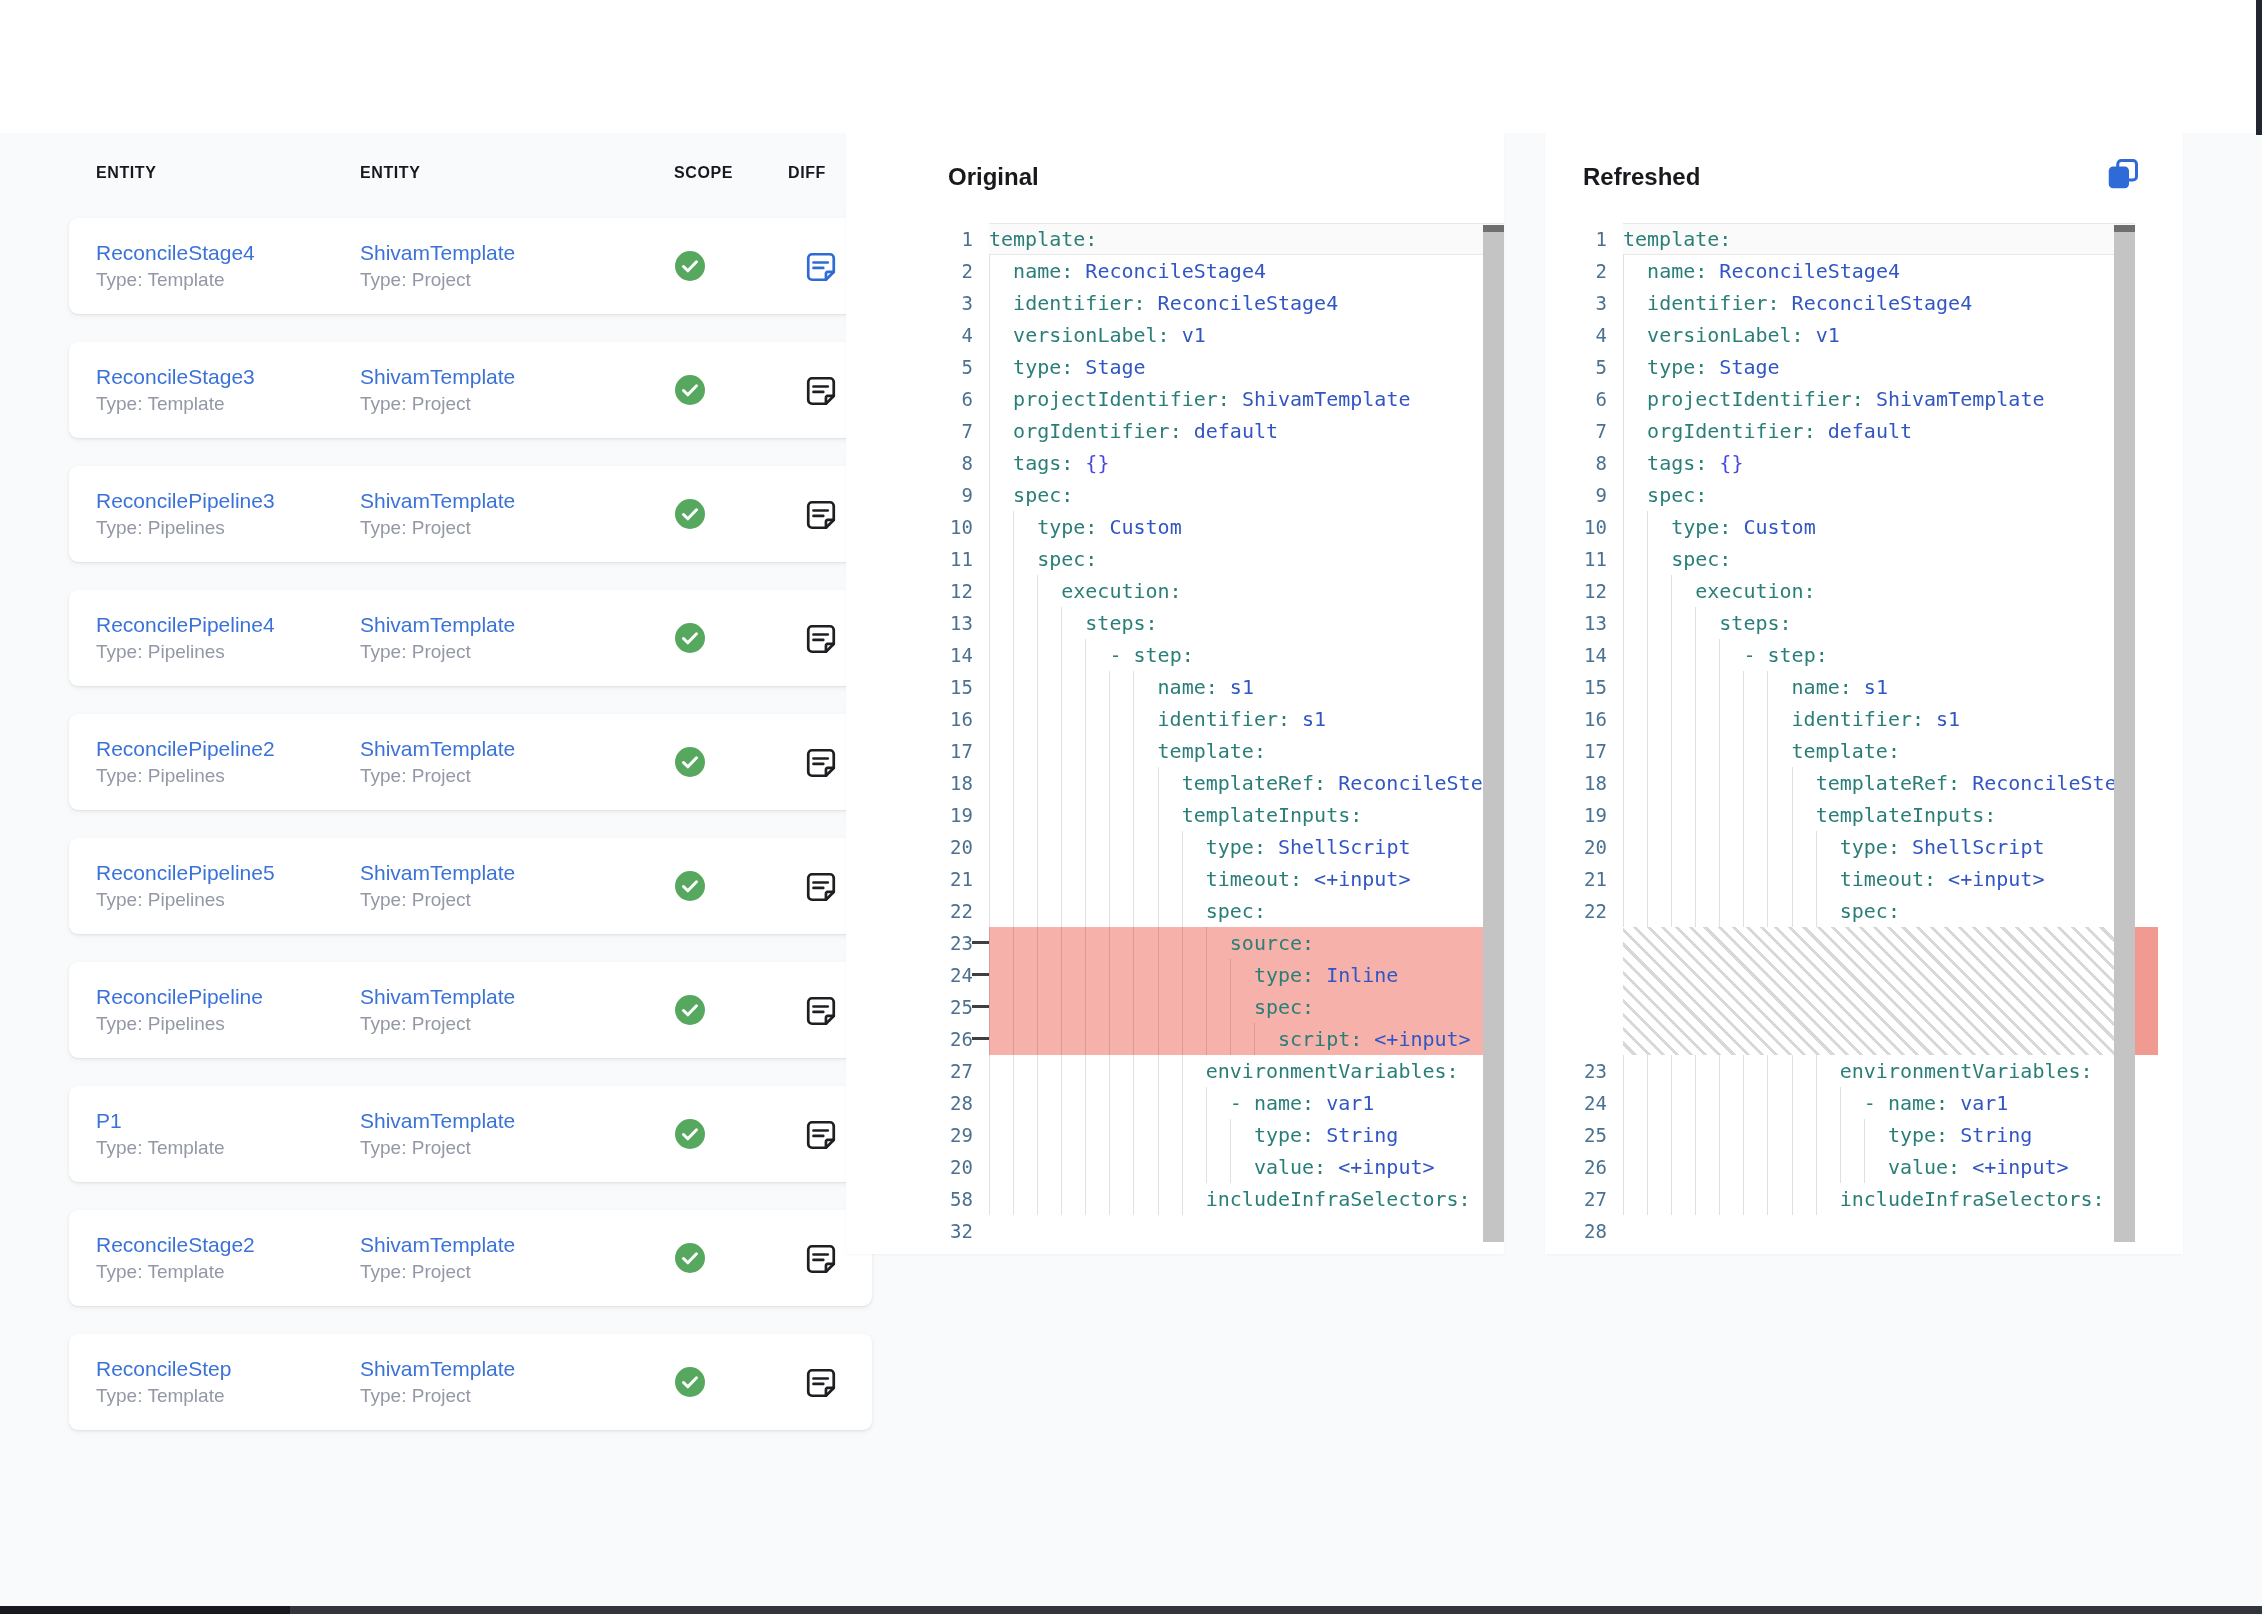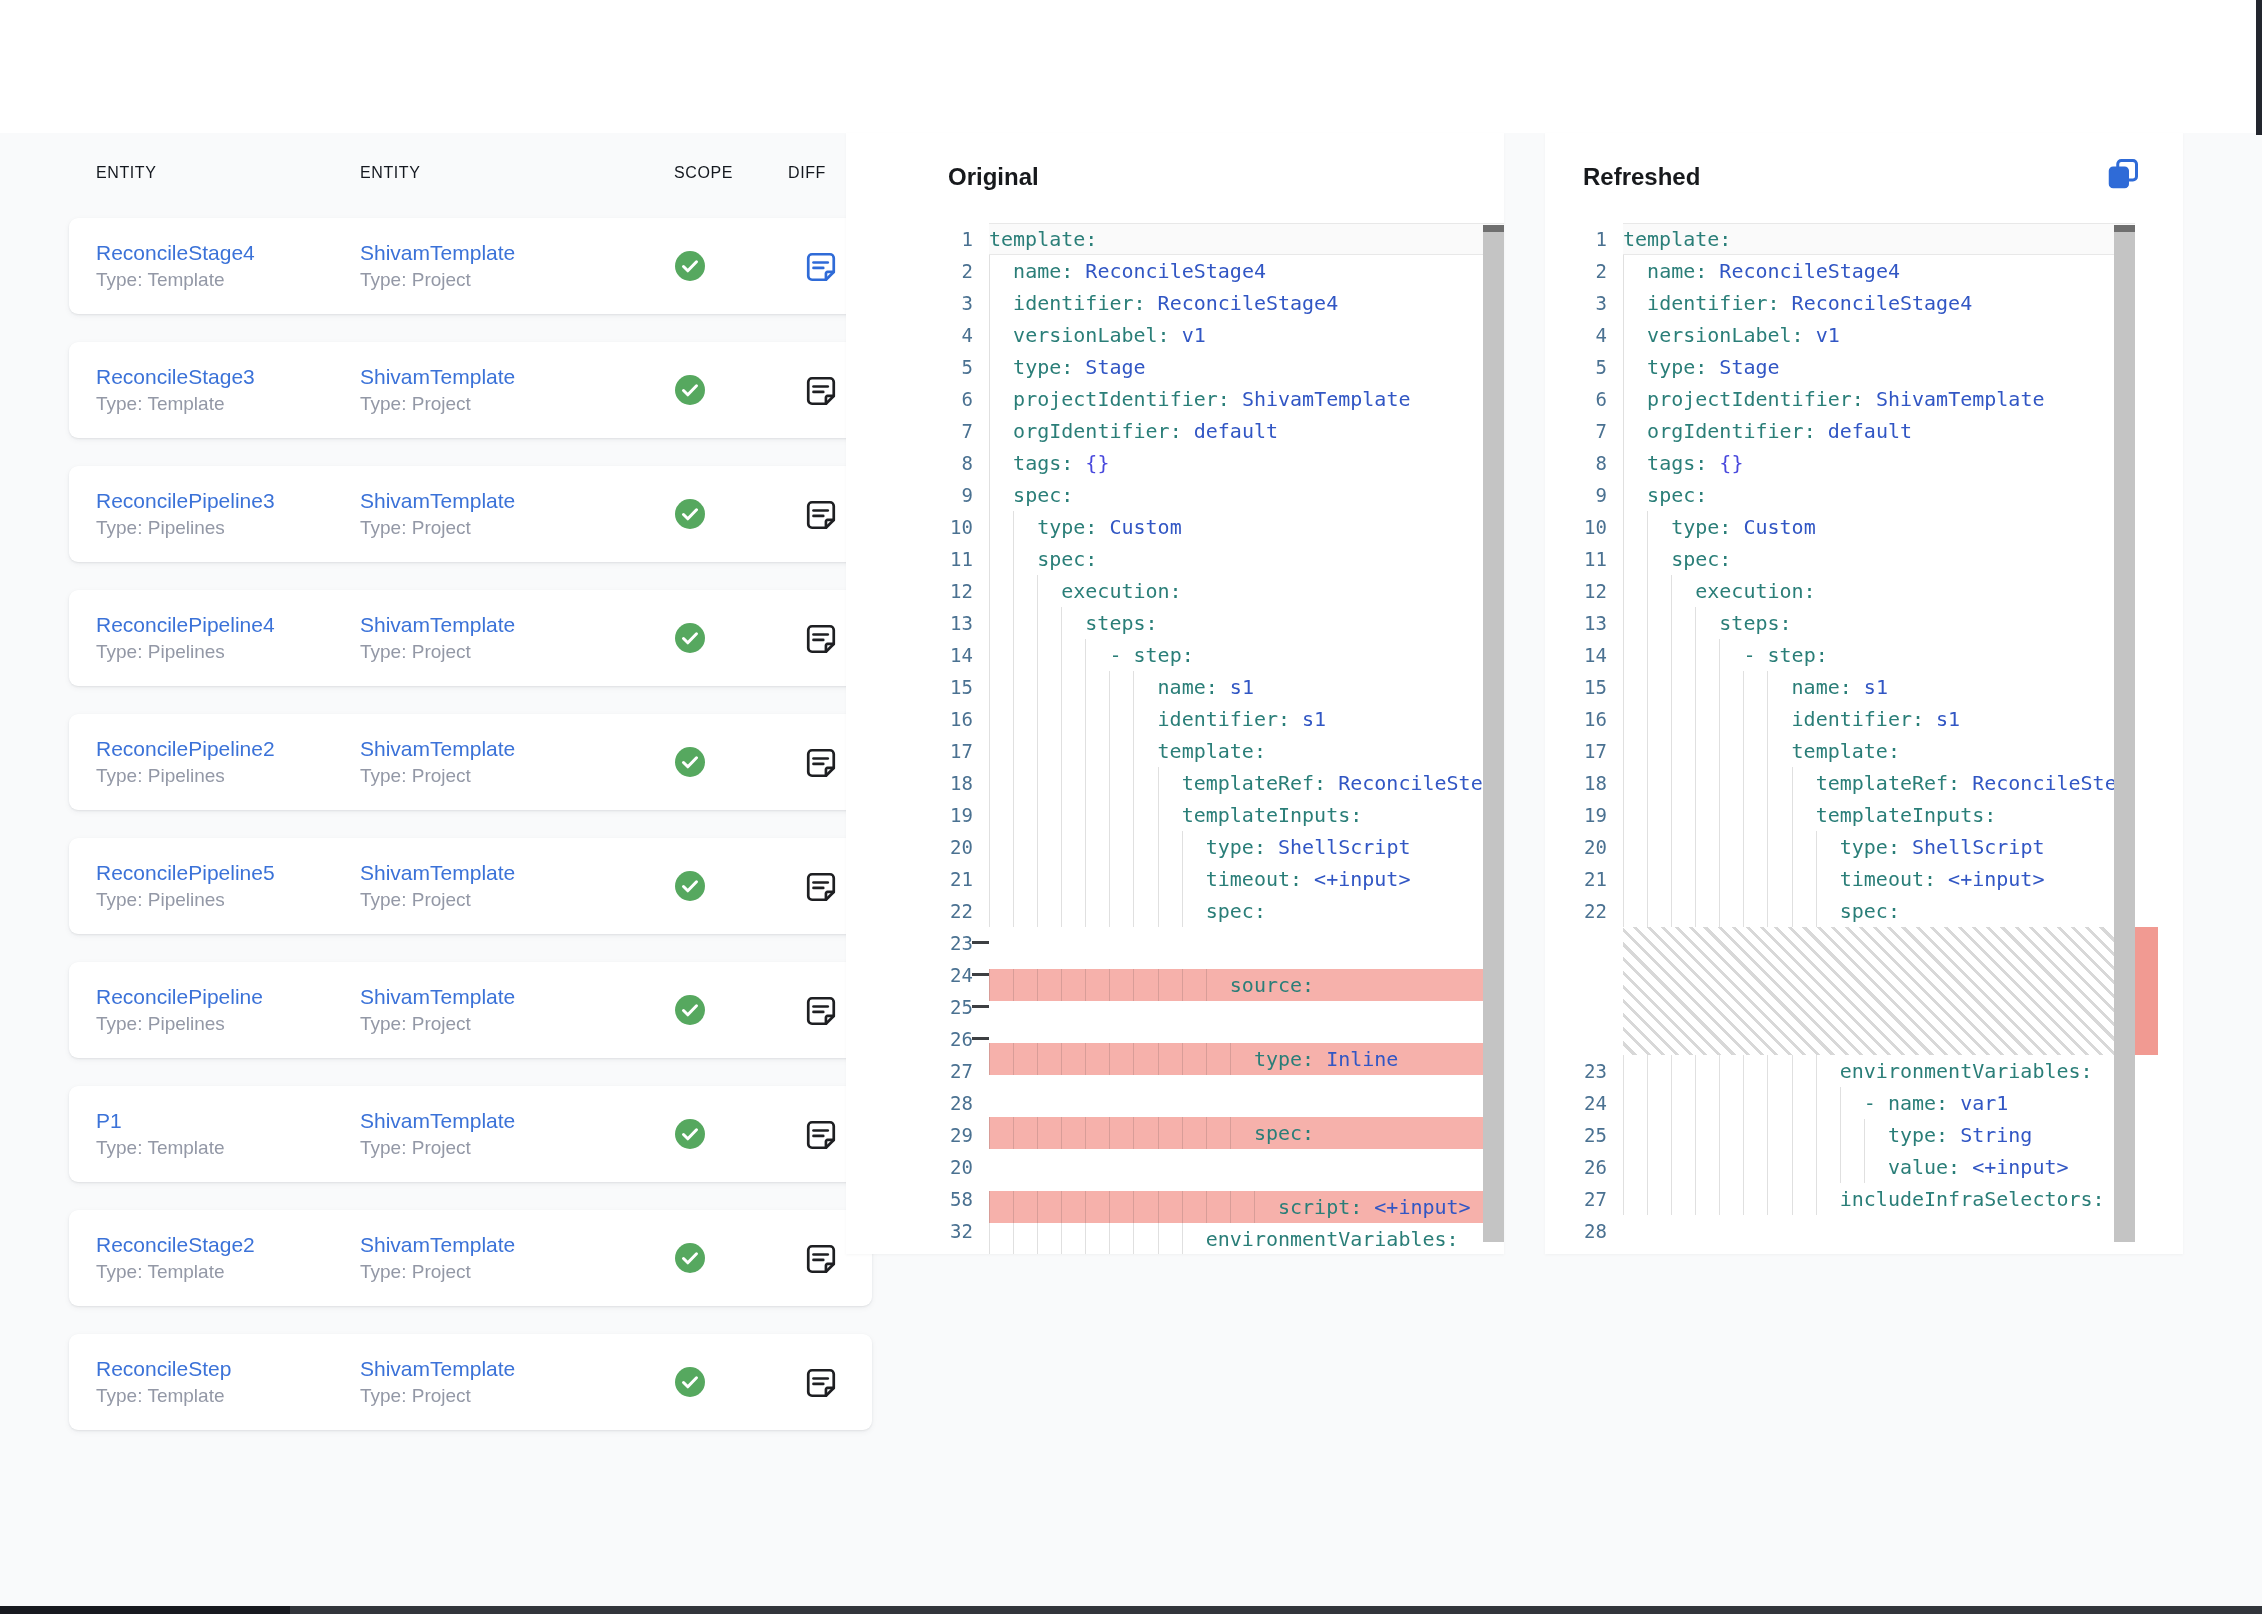--- a/index.html
+++ b/index.html
@@ -11,21 +11,21 @@
   .hdr .refresh{position:absolute;left:75px;top:48px;width:34px;height:34px;}
   .hdr h1{position:absolute;left:120px;top:50px;margin:0;font-size:28px;font-weight:700;color:#15181d;letter-spacing:.2px;}
   .closebtn{position:absolute;left:2176px;top:38px;width:44px;height:44px;background:none;border:none;cursor:pointer;padding:0;}
 
   
   .content{position:absolute;left:0;top:133px;right:0;bottom:8px;background:#f9fafb;}
 
   
   .list{position:absolute;left:69px;top:0;width:803px;}
   .cols{position:relative;height:85px;}
-  .cols span{position:absolute;top:31px;font-size:16px;font-weight:400;color:#14181f;letter-spacing:.6px;}
+  .cols span{position:absolute;top:31px;font-size:16px;font-weight:700;color:#14181f;letter-spacing:.6px;}
   .col-entity{left:27px;} .col-scope{left:291px;} .col-status{left:605px;} .col-diff{left:719px;}
   .rows{display:flex;flex-direction:column;gap:28px;}
   .row{position:relative;height:96px;background:#fff;border-radius:9px;
        box-shadow:0 1px 2px rgba(30,41,59,.09),0 2px 6px rgba(30,41,59,.05);}
   .cell{position:absolute;top:50%;transform:translateY(-50%);}
   .cell-entity{left:27px;} .cell-scope{left:291px;}
   .link{font-size:21px;color:#3b72d8;font-weight:500;cursor:pointer;}
   .sub{font-size:19px;color:#9398a6;margin-top:4px;}
   .badge{position:absolute;left:606px;top:33px;width:30px;height:30px;}
   .diffbtn{position:absolute;left:734px;top:31px;width:36px;height:36px;background:none;border:none;padding:0;cursor:pointer;color:#1e1f22;}
@@ -43,21 +43,21 @@
           font-family:"DejaVu Sans Mono",monospace;}
   .orig .editor{left:69px;width:589px;}
   .refr .editor{left:0;width:590px;}
   .gutter{flex:none;text-align:right;color:#4a7191;font-size:19px;}
   .lnrow{height:32px;line-height:32px;position:relative;padding-right:16px;box-sizing:border-box;}
   .lnrow.del::after{content:"";position:absolute;right:0;top:14px;width:17px;height:3px;background:#3d3f42;}
   .lnspace{height:128px;}
   .code{flex:1 1 auto;position:relative;font-size:20px;min-width:0;}
   .crow{height:32px;line-height:32px;white-space:pre;position:relative;overflow:hidden;}
   .crow.cur{background:#fafafa;box-shadow:inset 0 1px 0 #e8e8e8,inset 0 -1px 0 #e8e8e8;}
-  .crow.del{background:#f6b1ab;margin-top:42px;}
+  .crow.del{background:#f6b1ab;}
   .g{position:absolute;top:0;bottom:0;width:1px;background:rgba(50,50,50,.15);}
   .ck{color:#2a7e78;} .cv{color:#3156c4;} .cv.br{color:#4848dd;}
   .hatch{width:100%;background:repeating-linear-gradient(45deg,#ffffff 0 7px,#d8d8d8 7px 10px);}
   .vscroll{position:absolute;top:2px;right:0;width:21px;bottom:12px;background:#c4c4c4;}
   .vscroll::before{content:"";position:absolute;left:0;right:0;top:0;height:7px;background:#6f6f6f;}
   .ruler-del{position:absolute;left:590px;top:794px;width:23px;height:128px;background:#f19a92;}
 
   
   .edge-right{position:absolute;right:0;top:0;width:6px;height:135px;background:#23262e;}
   .edge-bottom{position:absolute;left:0;right:0;bottom:0;height:8px;background:#32353b;}

